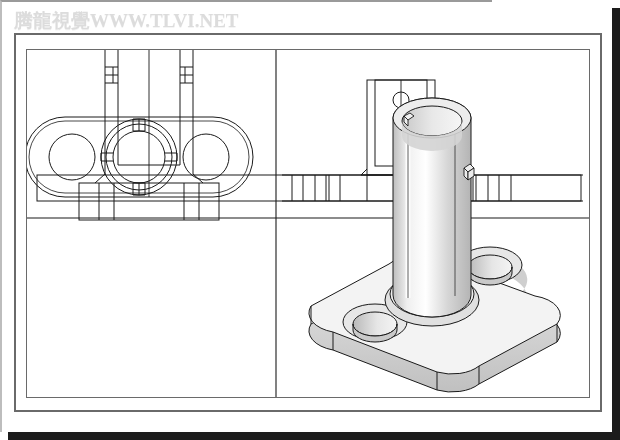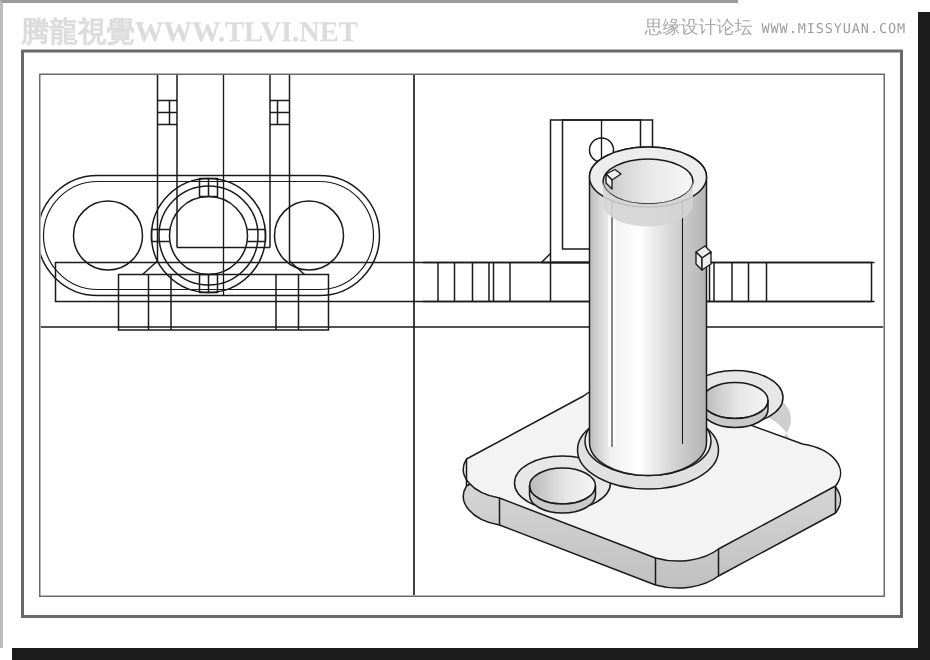--- a/index.html
+++ b/index.html
@@ -101,24 +101,20 @@
   }
   #drawing-sheet svg { display: block; }
 </style>
 </head>
 <body>
 
 <div id="app-window">
 
   <div id="watermark-band">
     <div id="wm-left">腾龍視覺WWW.TLVI.NET</div>
-    <div id="wm-right-wrap">
-      <span id="wm-right-cn">思缘设计论坛</span>
-      <span id="wm-right-url">WWW.MISSYUAN.COM</span>
-    </div>
   </div>
 
   <div id="outer-frame">
     <div id="drawing-sheet">
 
       <svg width="562" height="347" viewBox="0 0 562 347" xmlns="http://www.w3.org/2000/svg">
 
         <defs>
           <linearGradient id="cylBody" x1="0" y1="0" x2="1" y2="0">
             <stop offset="0%" stop-color="#bdbdbd"></stop>

